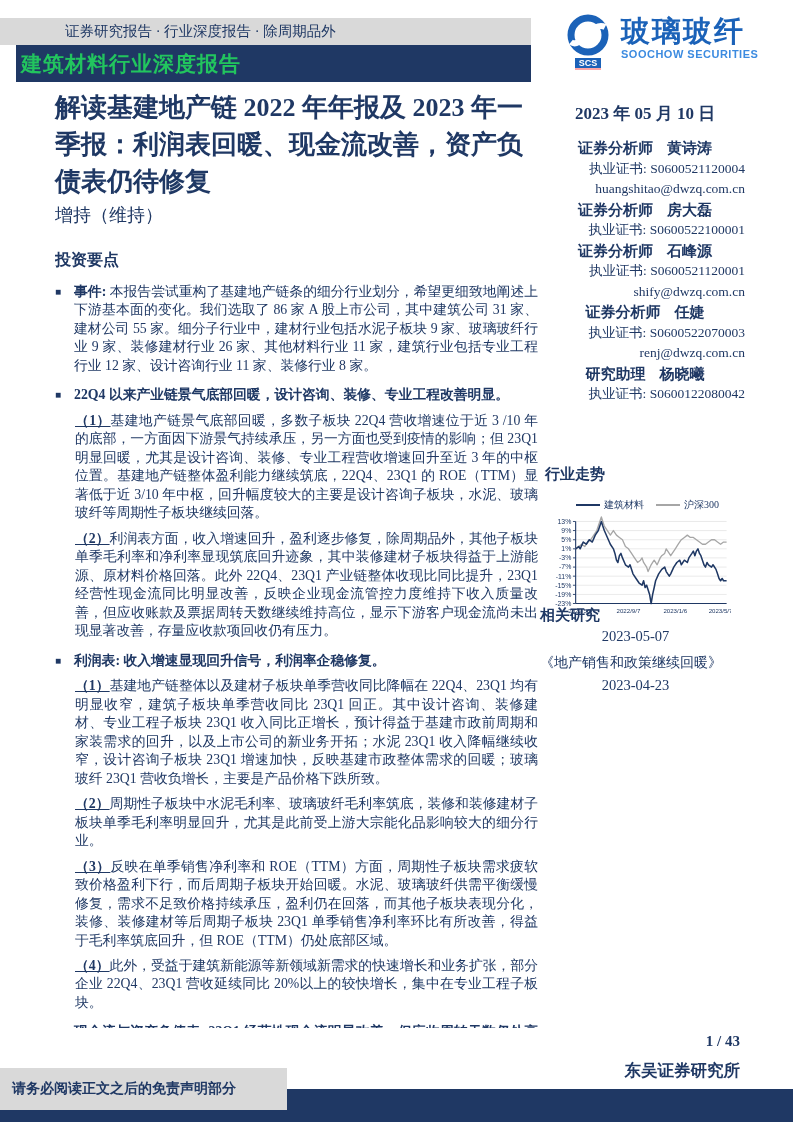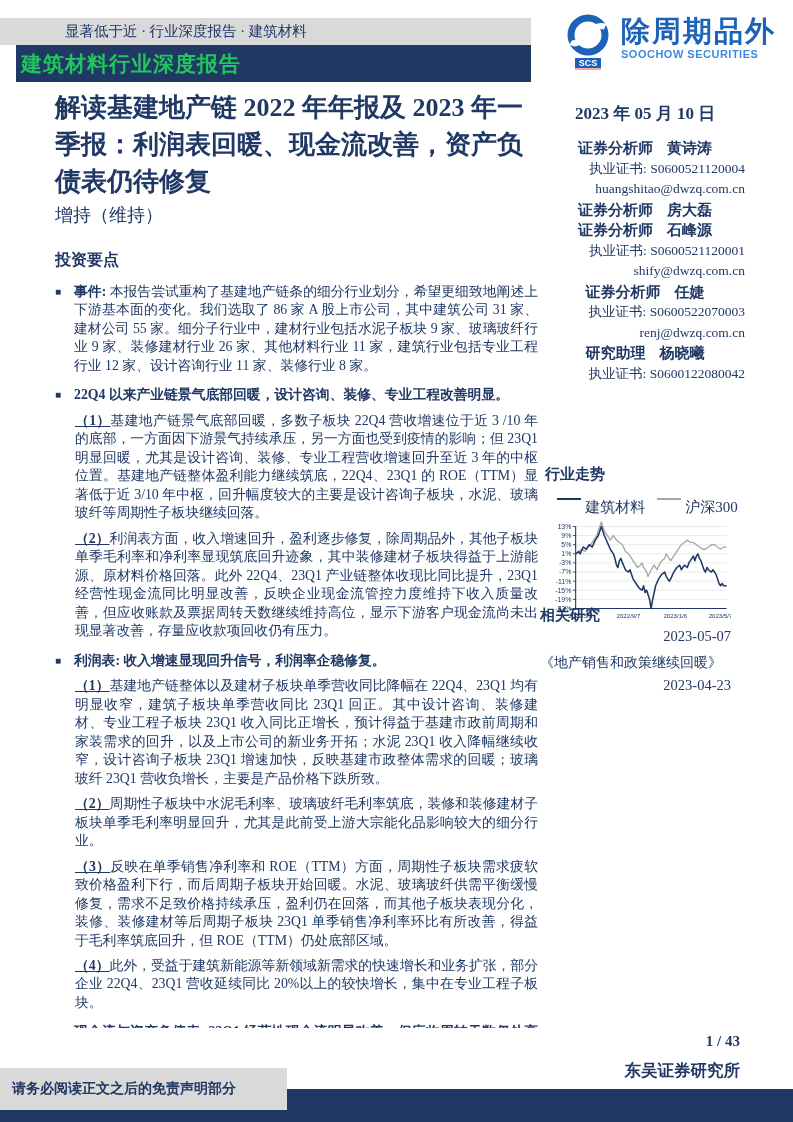--- a/index.html
+++ b/index.html
@@ -24,25 +24,25 @@
   .rating{position:absolute;top:203px;left:55px;font-size:18px;}
   
   .date{position:absolute;top:102px;left:545px;width:200px;text-align:center;font-weight:700;font-size:17px;}
   .analysts{position:absolute;top:138px;left:545px;width:200px;}
   .a-role{font-weight:700;font-size:15px;text-align:center;line-height:20.5px;}
   .a-role span + span{margin-left:14px;}
   .a-cert,.a-email{font-size:13.5px;text-align:right;line-height:20.5px;}
   .side-heading{font-weight:700;font-size:15px;}
   .industry{position:absolute;top:447px;left:545px;width:205px;margin-top:18px;}
   .legend{display:flex;justify-content:center;gap:12px;align-items:center;margin:14px 0 4px 0;}
-  .lg-item{display:flex;align-items:flex-start;gap:4px;font-size:15px;}
+  .lg-item{display:flex;align-items:center;gap:4px;font-size:10px;}
   .lg-line{display:inline-block;width:24px;height:2px;}
   .related{position:absolute;top:606px;left:520px;width:205px;margin-left:20px;}
   .rel-title{font-size:14px;line-height:23px;margin-top:3px;}
-  .rel-date{font-size:14.5px;text-align:right;padding-right:14px;line-height:23px;}
+  .rel-date{font-size:14.5px;text-align:center;padding-right:14px;line-height:23px;}
   
   .left-col{position:absolute;top:250px;left:55px;width:483px;max-height:778px;overflow:hidden;}
   .kp-title{font-weight:700;font-size:16px;margin-bottom:12px;}
   .kp-section{margin-bottom:11px;}
   .kp-headline{display:flex;font-size:13.8px;line-height:1.34;}
   .kp-marker{flex:0 0 19px;font-size:10px;padding-top:2px;}
   .kp-head-text{text-align:justify;flex:1;}
   .kp-lead{font-weight:700;}
   .kp-para{margin:7px 0 0 0;padding-left:20px;font-size:13.8px;line-height:1.34;text-align:justify;}
   .kp-prefix{font-weight:700;text-decoration:underline;}
@@ -51,52 +51,53 @@
   .institute{position:absolute;top:1060px;right:53px;font-weight:700;font-size:16.5px;}
   .disclaimer{position:absolute;top:1068px;left:0;width:287px;height:42px;background:#D9D9D9;
     display:flex;align-items:center;padding-left:12px;box-sizing:border-box;font-weight:700;font-size:14px;z-index:2;}
   .bottom-bar{position:absolute;left:0;top:1089px;width:793px;height:33px;background:#1F3864;z-index:1;}
   svg text{font-family:"Liberation Sans",sans-serif;}
 </style>
 </head>
 <body>
 
 <div class="top-gray-bar">
-  <span>显著低于近 · 行业深度报告 · 建筑材料</span>
+  <span>证券研究报告 · 行业深度报告 · 除周期品外</span>
 </div>
 <div class="navy-bar">
   <span>建筑材料行业深度报告</span>
 </div>
 
 <div class="brand">
   <div class="brand-icon-wrap">
     <svg class="brand-icon" width="46" height="44" viewBox="0 0 46 44">
       <circle cx="23" cy="21" r="17" fill="none" stroke="#1B62B8" stroke-width="7"></circle>
       <path d="M 6,28 C 16,36 27,6 40,13" fill="none" stroke="#ffffff" stroke-width="6"></path>
     </svg>
     <div class="brand-acronym">SCS</div>
   </div>
   <div class="brand-text">
-    <div class="brand-cn">除周期品外</div>
+    <div class="brand-cn">玻璃玻纤</div>
     <div class="brand-en">SOOCHOW SECURITIES</div>
   </div>
 </div>
 
 <h1 class="main-title">解读基建地产链 2022 年年报及 2023 年一季报：利润表回暖、现金流改善，资产负债表仍待修复</h1>
 <div class="rating">增持（维持）</div>
 <div class="date">2023 年 05 月 10 日</div>
 
 <div class="analysts" id="analysts">
     <div class="analyst">
       <div class="a-role"><span>证券分析师</span><span>黄诗涛</span></div>
       <div class="a-cert"><span>执业证书: </span><span>S0600521120004</span></div>
       <div class="a-email">huangshitao@dwzq.com.cn</div>
     </div>
     <div class="analyst">
       <div class="a-role"><span>证券分析师</span><span>房大磊</span></div>
+      <div class="a-cert"><span>执业证书: </span><span>S0600522100001</span></div>
     </div>
     <div class="analyst">
       <div class="a-role"><span>证券分析师</span><span>石峰源</span></div>
       <div class="a-cert"><span>执业证书: </span><span>S0600521120001</span></div>
       <div class="a-email">shify@dwzq.com.cn</div>
     </div>
     <div class="analyst">
       <div class="a-role"><span>证券分析师</span><span>任婕</span></div>
       <div class="a-cert"><span>执业证书: </span><span>S0600522070003</span></div>
       <div class="a-email">renj@dwzq.com.cn</div>

